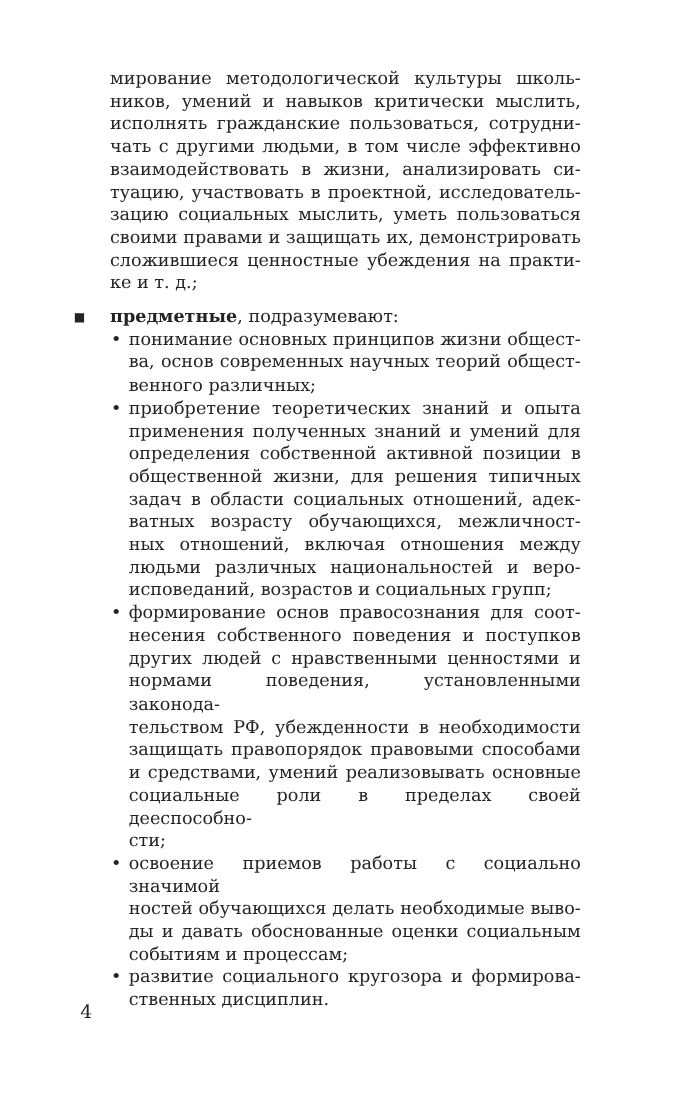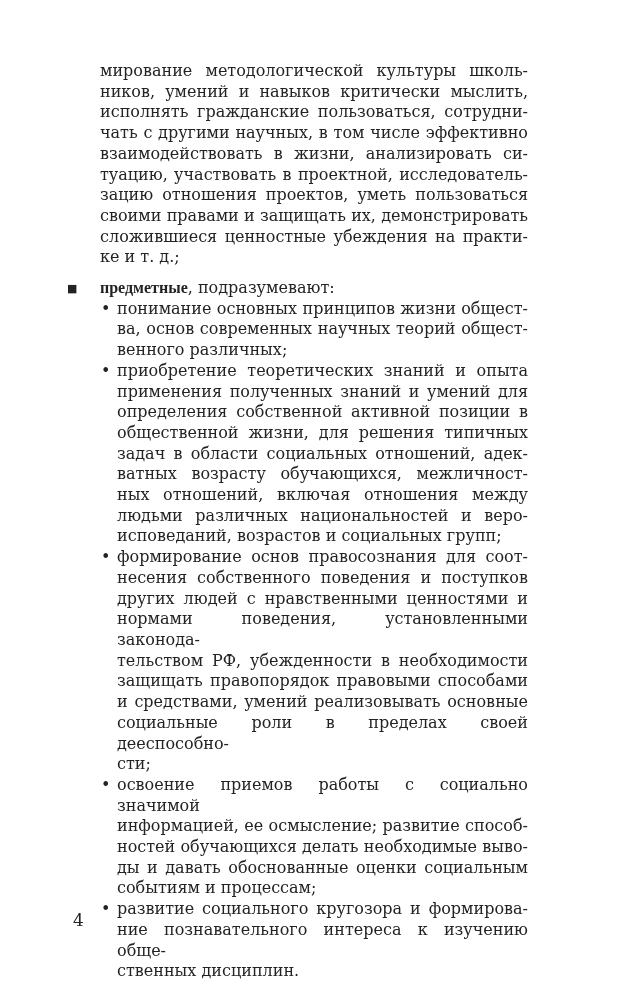--- a/index.html
+++ b/index.html
@@ -28,21 +28,21 @@
     position: absolute;
     left: -33px;
     top: 0;
     height: 20.7px;
     display: flex;
     align-items: center;
     font-size: 11px;
     line-height: 1;
   }
   .term-line { text-align: left; }
-  .b { font-weight: bold; font-family: Liberation Serif, serif; }
+  .b { font-weight: bold; }
   .sub { position: relative; padding-left: 17px; }
   .dot {
     position: absolute;
     left: 1px;
     top: 0;
     line-height: 20.7px;
     font-size: 16px;
   }
   .pagenum {
     position: absolute;
@@ -55,24 +55,24 @@
 </head>
 <body>
 
 <div class="page">
   <div class="textblock">
 
     <div class="para">
         <div class="tline">мирование методологической культуры школь-</div>
         <div class="tline">ников, умений и навыков критически мыслить,</div>
         <div class="tline">исполнять гражданские пользоваться, сотрудни-</div>
-        <div class="tline">чать с другими научных, в том числе эффективно</div>
+        <div class="tline">чать с другими людьми, в том числе эффективно</div>
         <div class="tline">взаимодействовать в жизни, анализировать си-</div>
         <div class="tline">туацию, участвовать в проектной, исследователь-</div>
-        <div class="tline">зацию отношения проектов, уметь пользоваться</div>
+        <div class="tline">зацию социальных мыслить, уметь пользоваться</div>
         <div class="tline">своими правами и защищать их, демонстрировать</div>
         <div class="tline">сложившиеся ценностные убеждения на практи-</div>
         <div class="tline tlast">ке и т. д.;</div>
       </div>
 
     <div class="gap"></div>
 
     <div class="bullet-item">
       <span class="sq">■</span>
       <div class="term-line"><span class="b">предметные</span><span>, подразумевают:</span></div>
@@ -113,32 +113,30 @@
             <div class="tline">и средствами, умений реализовывать основные</div>
             <div class="tline">социальные роли в пределах своей дееспособно-</div>
             <div class="tline tlast">сти;</div>
           </div>
       </div>
 
       <div class="sub">
         <span class="dot">•</span>
         <div>
             <div class="tline">освоение приемов работы с социально значимой</div>
-            <div class="tline">информацией, ее осмысление; развитие способ-</div>
             <div class="tline">ностей обучающихся делать необходимые выво-</div>
             <div class="tline">ды и давать обоснованные оценки социальным</div>
             <div class="tline tlast">событиям и процессам;</div>
           </div>
       </div>
 
       <div class="sub">
         <span class="dot">•</span>
         <div>
             <div class="tline">развитие социального кругозора и формирова-</div>
-            <div class="tline">ние познавательного интереса к изучению обще-</div>
             <div class="tline tlast">ственных дисциплин.</div>
           </div>
       </div>
     </div>
 
   </div>
 
   <div class="pagenum">4</div>
 </div>
 

